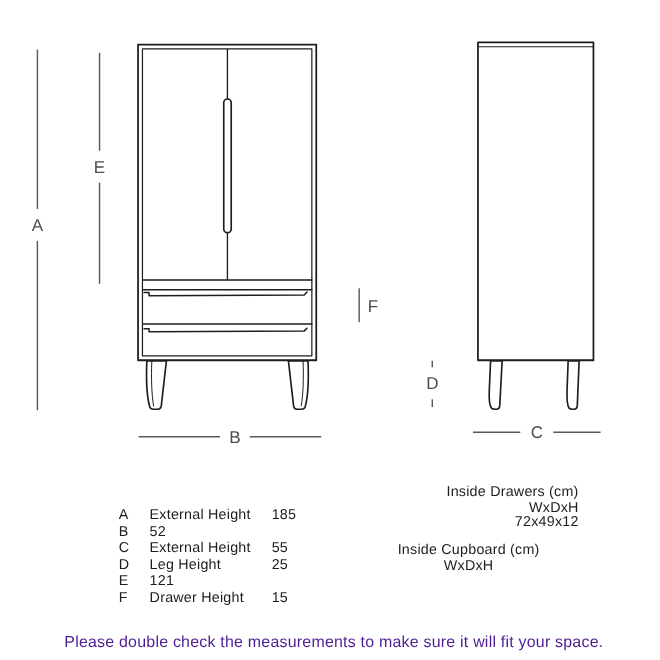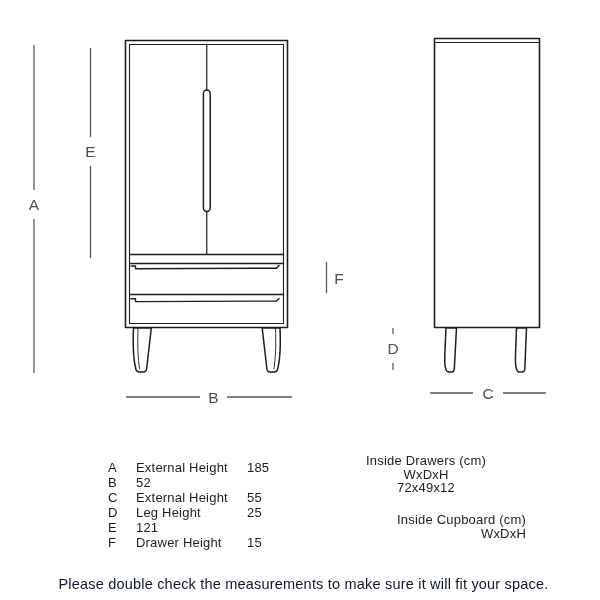--- a/index.html
+++ b/index.html
@@ -13,26 +13,26 @@
   }
   .legend {
     position:absolute; left:108px; top:460px;
     font-size:13px; line-height:15px; letter-spacing:0.2px; color:#1d1d1b;
   }
   .legend-row { display:grid; grid-template-columns:28px 111px auto; }
   .inside-block {
     position:absolute; left:326px; width:200px; text-align:center;
     font-size:13px; line-height:13.5px; letter-spacing:0.2px; color:#1d1d1b;
   }
-  #inside-drawers { top:454px; }
-  #inside-cupboard { top:513px;text-align:right; }
+  #inside-drawers { top:440px;text-align:right; }
+  #inside-cupboard { top:493px; }
   .footer-note {
     position:absolute; left:0; top:576px; width:600px; box-sizing:border-box;
     padding-left:7px; text-align:center; font-size:14.5px; letter-spacing:0.2px;
-    color:#0f172a;
+    color:#4c1d95;
   }
 </style>
 </head>
 <body>
 
 <div id="screen">
 
   <svg width="600" height="440" viewBox="0 0 600 440">
 
     <g fill="none" stroke="#1d1d1b" stroke-linecap="round" stroke-linejoin="round">

